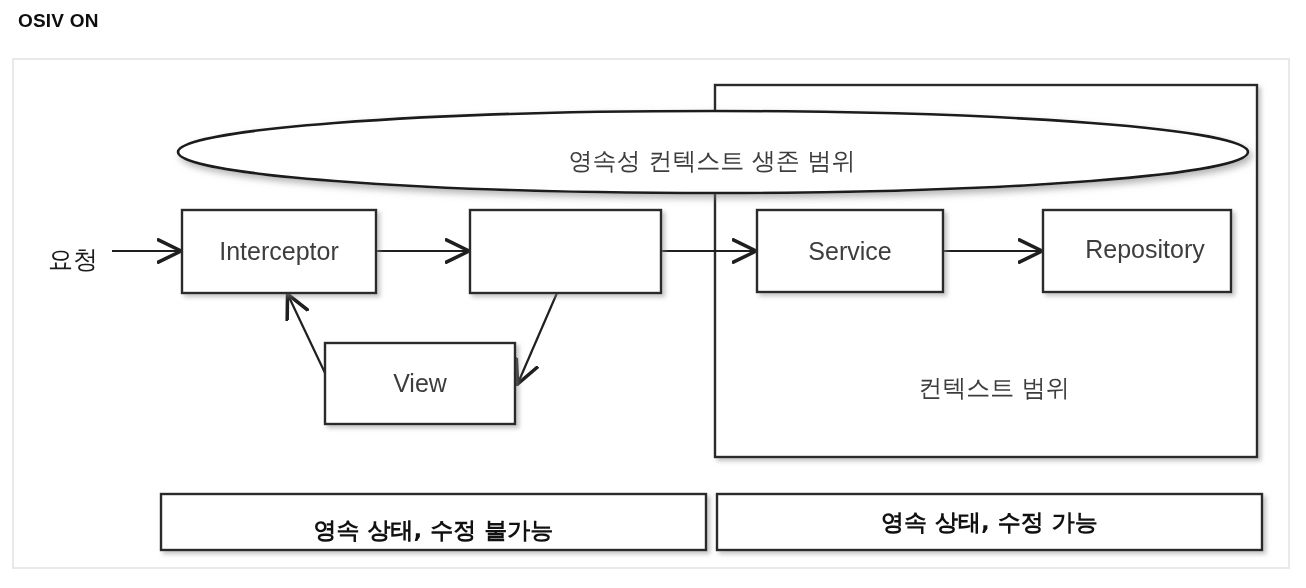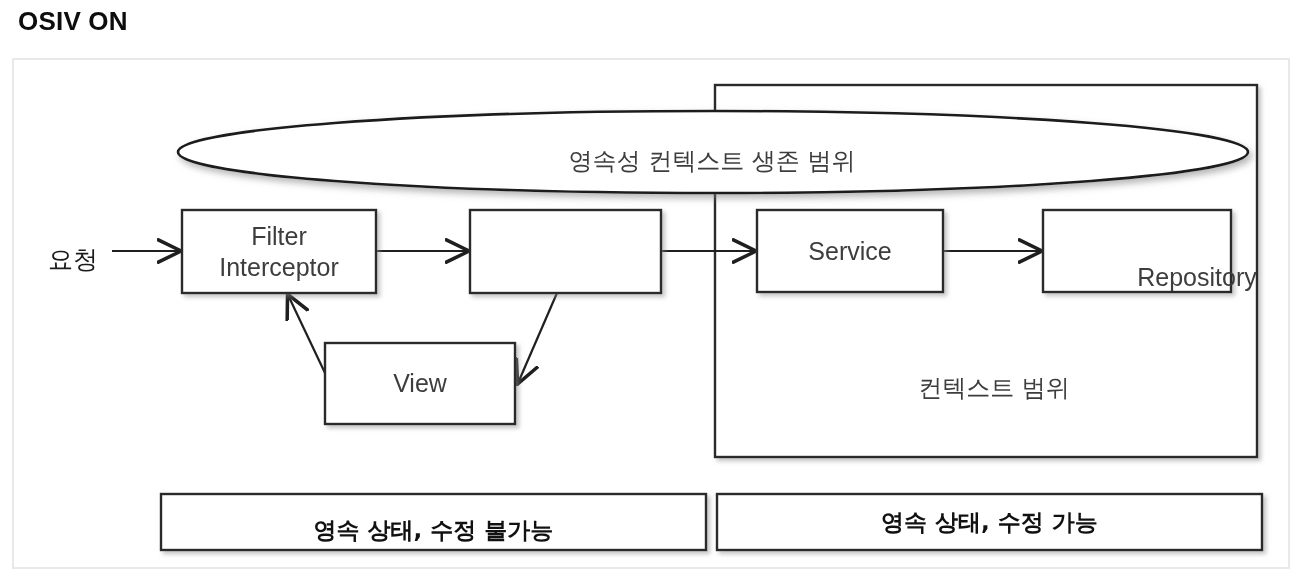--- a/index.html
+++ b/index.html
@@ -14,21 +14,21 @@
     position: relative;
     width: 1306px;
     height: 588px;
     background: #ffffff;
     overflow: hidden;
   }
   #title {
     position: absolute;
     left: 18px;
     top: 6px;
-    font-size: 26px;
+    font-size: 19px;
     font-weight: bold;
     letter-spacing: 0.2px;
     color: #0d0d0d;
     line-height: 30px;
     white-space: nowrap;
   }
   #frame {
     position: absolute;
     left: 12px;
     top: 58px;
@@ -60,21 +60,21 @@
     font-weight: 400;
     pointer-events: none;
   }
   .ko {
     font-family: "DejaVu Sans", "Liberation Sans", sans-serif;
     margin-top: 8px;
   }
   #lbl-filter   { left: 182px; top: 210px; width: 194px; height: 83px; }
   #lbl-ctrl     { left: 470px; top: 210px; width: 191px; height: 83px; }
   #lbl-service  { left: 757px; top: 210px; width: 186px; height: 82px; }
-  #lbl-repo     { left: 1103px; top: 210px; width: 188px; height: 78px; margin-top: 28px; }
+  #lbl-repo     { left: 1051px; top: 210px; width: 188px; height: 78px; }
   #lbl-view     { left: 325px; top: 343px; width: 190px; height: 81px; }
 
   #lbl-request {
     position: absolute;
     left: 36px; top: 232px;
     width: 74px; height: 38px;
     display: flex; align-items: center; justify-content: center;
     font-size: 25px; color: #1b1b1b;
     pointer-events: none;
   }
@@ -152,21 +152,20 @@
   </svg>
 
   <div id="lbl-request" class="ko">요청</div>
 
   <div id="lbl-ellipse" class="ko">영속성 컨텍스트 생존 범위</div>
 
   <div id="lbl-tx" class="ko">컨텍스트 범위</div>
 
   <div id="lbl-filter" class="boxlabel">
     <div>
-      <div>Filter</div>
       <div>Interceptor</div>
     </div>
   </div>
 
 
   <div id="lbl-service" class="boxlabel">Service</div>
 
   <div id="lbl-repo" class="boxlabel">Repository</div>
 
   <div id="lbl-view" class="boxlabel">View</div>

